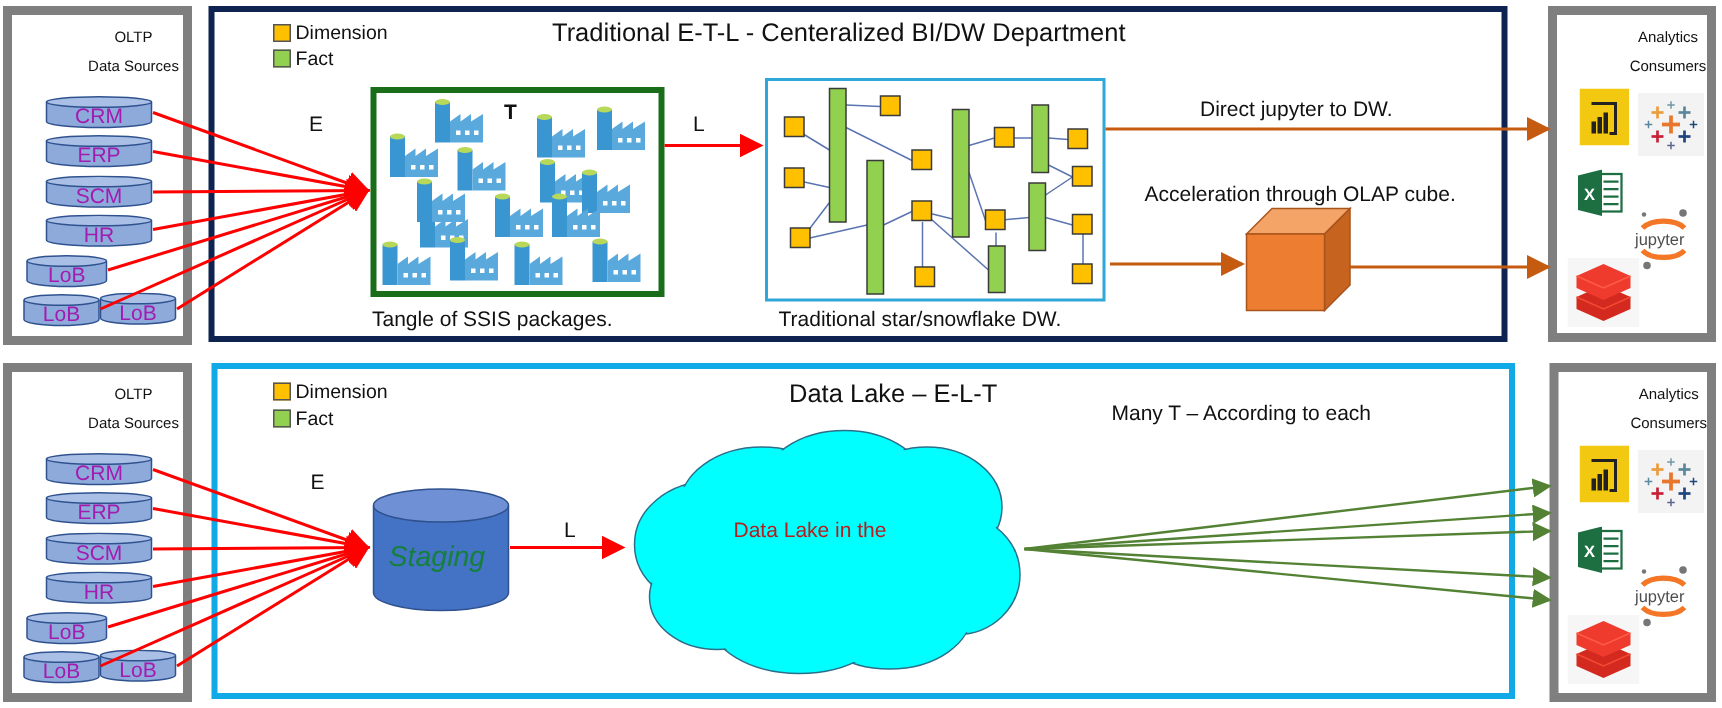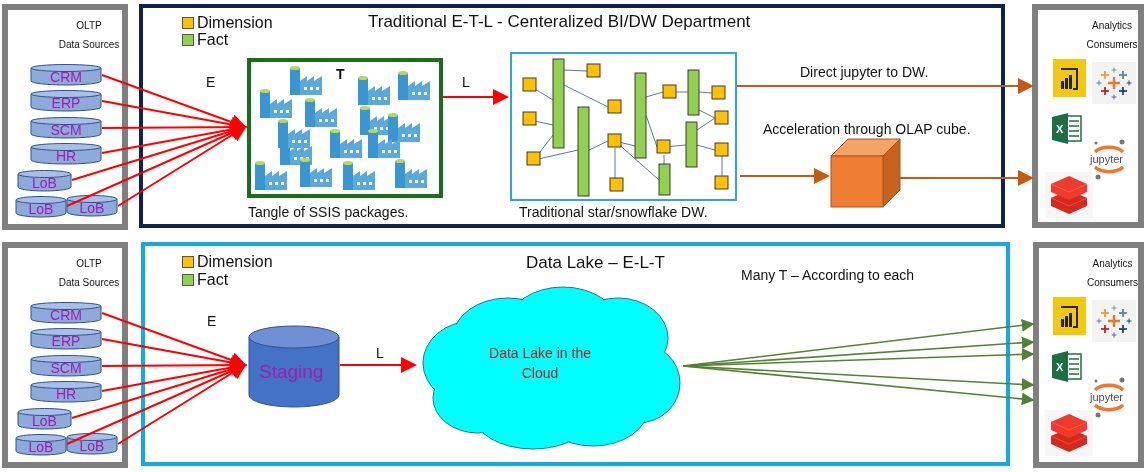--- a/index.html
+++ b/index.html
@@ -6,21 +6,21 @@
   body{width:1148px;height:472px;position:relative;overflow:hidden;font-family:"Liberation Sans",sans-serif;color:#111;}
   .abs{position:absolute;}
   .gray-box{position:absolute;border:6px solid #7f7f7f;box-sizing:border-box;background:#fff;}
   .navy-box{position:absolute;border:4px solid #0e2350;box-sizing:border-box;}
   .blue-box{position:absolute;border:4px solid #11a9e6;box-sizing:border-box;}
   .hdr{position:absolute;font-weight:normal;text-align:center;font-size:10px;line-height:19px;width:100%;left:0;margin-left:24px;}
   .title{position:absolute;font-weight:normal;font-size:17px;white-space:nowrap;}
   .lbl{position:absolute;font-size:14px;white-space:nowrap;}
   .db{position:absolute;}
   .db .txt{position:absolute;left:0;right:0;top:5px;text-align:center;font-size:14px;color:#a21caf;}
-  .legend-item{position:absolute;font-size:16px;display:flex;align-items:center;gap:3px;white-space:nowrap;padding-left:31px;}
+  .legend-item{position:absolute;font-size:13px;display:flex;align-items:center;gap:3px;white-space:nowrap;padding-left:31px;}
   .sw{width:12px;height:12px;border:1px solid #555;box-sizing:border-box;display:inline-block;}
   svg.overlay{position:absolute;left:0;top:0;pointer-events:none;}
   .icon{position:absolute;}
 </style>
 </head>
 <body>
 
 <div class="gray-box" style="left:2px;top:4px;width:126px;height:226px;">
   <div class="hdr" style="top:6px;">
     <div>OLTP</div>
@@ -248,21 +248,21 @@
   <span>Fact</span>
 </div>
 
 <div class="lbl" style="left:207px;top:313px;">E</div>
 <div class="lbl" style="left:376px;top:345px;">L</div>
 
 <svg class="abs" width="92" height="84" style="left:248px;top:325px;">
   <path d="M1,12 L1,70 A45,12 0 0 0 91,70 L91,12" fill="#4472c4" stroke="#2f528f" stroke-width="1"></path>
   <ellipse cx="46" cy="12" rx="45" ry="11" fill="#6f90d4" stroke="#2f528f" stroke-width="1"></ellipse>
 </svg>
-<div class="lbl" style="left:259px;top:361px;font-size:19px;color:#a21caf;">Staging</div>
+<div class="lbl" style="left:259px;top:361px;font-size:19px;color:#15803d;font-style:italic;">Staging</div>
 
 <svg class="abs" width="270" height="170" style="left:413px;top:283px;">
   <g fill="#00ffff" stroke="#2b6f8a" stroke-width="1">
     <ellipse cx="60" cy="80" rx="50" ry="42"></ellipse>
     <ellipse cx="95" cy="55" rx="55" ry="40"></ellipse>
     <ellipse cx="150" cy="42" rx="55" ry="38"></ellipse>
     <ellipse cx="205" cy="55" rx="50" ry="40"></ellipse>
     <ellipse cx="225" cy="100" rx="42" ry="40"></ellipse>
     <ellipse cx="180" cy="125" rx="55" ry="38"></ellipse>
     <ellipse cx="120" cy="130" rx="60" ry="36"></ellipse>
@@ -275,21 +275,20 @@
     <ellipse cx="205" cy="55" rx="49" ry="39"></ellipse>
     <ellipse cx="225" cy="100" rx="41" ry="39"></ellipse>
     <ellipse cx="180" cy="125" rx="54" ry="37"></ellipse>
     <ellipse cx="120" cy="130" rx="59" ry="35"></ellipse>
     <ellipse cx="65" cy="115" rx="44" ry="34"></ellipse>
     <ellipse cx="140" cy="88" rx="100" ry="60"></ellipse>
   </g>
 </svg>
 <div class="abs" style="left:470px;top:343px;width:140px;text-align:center;font-size:14px;color:#b91c1c;line-height:20px;">
   <div>Data Lake in the</div>
-  <div>Cloud</div>
 </div>
 
 <div class="abs" style="left:741px;top:265px;font-size:14px;line-height:20px;white-space:nowrap;">
   <div>Many T – According to each</div>
 </div>
 
 <div class="gray-box" style="left:1033px;top:242px;width:111px;height:226px;">
   <div class="hdr" style="top:6px;">
     <div>Analytics</div>
     <div>Consumers</div>

